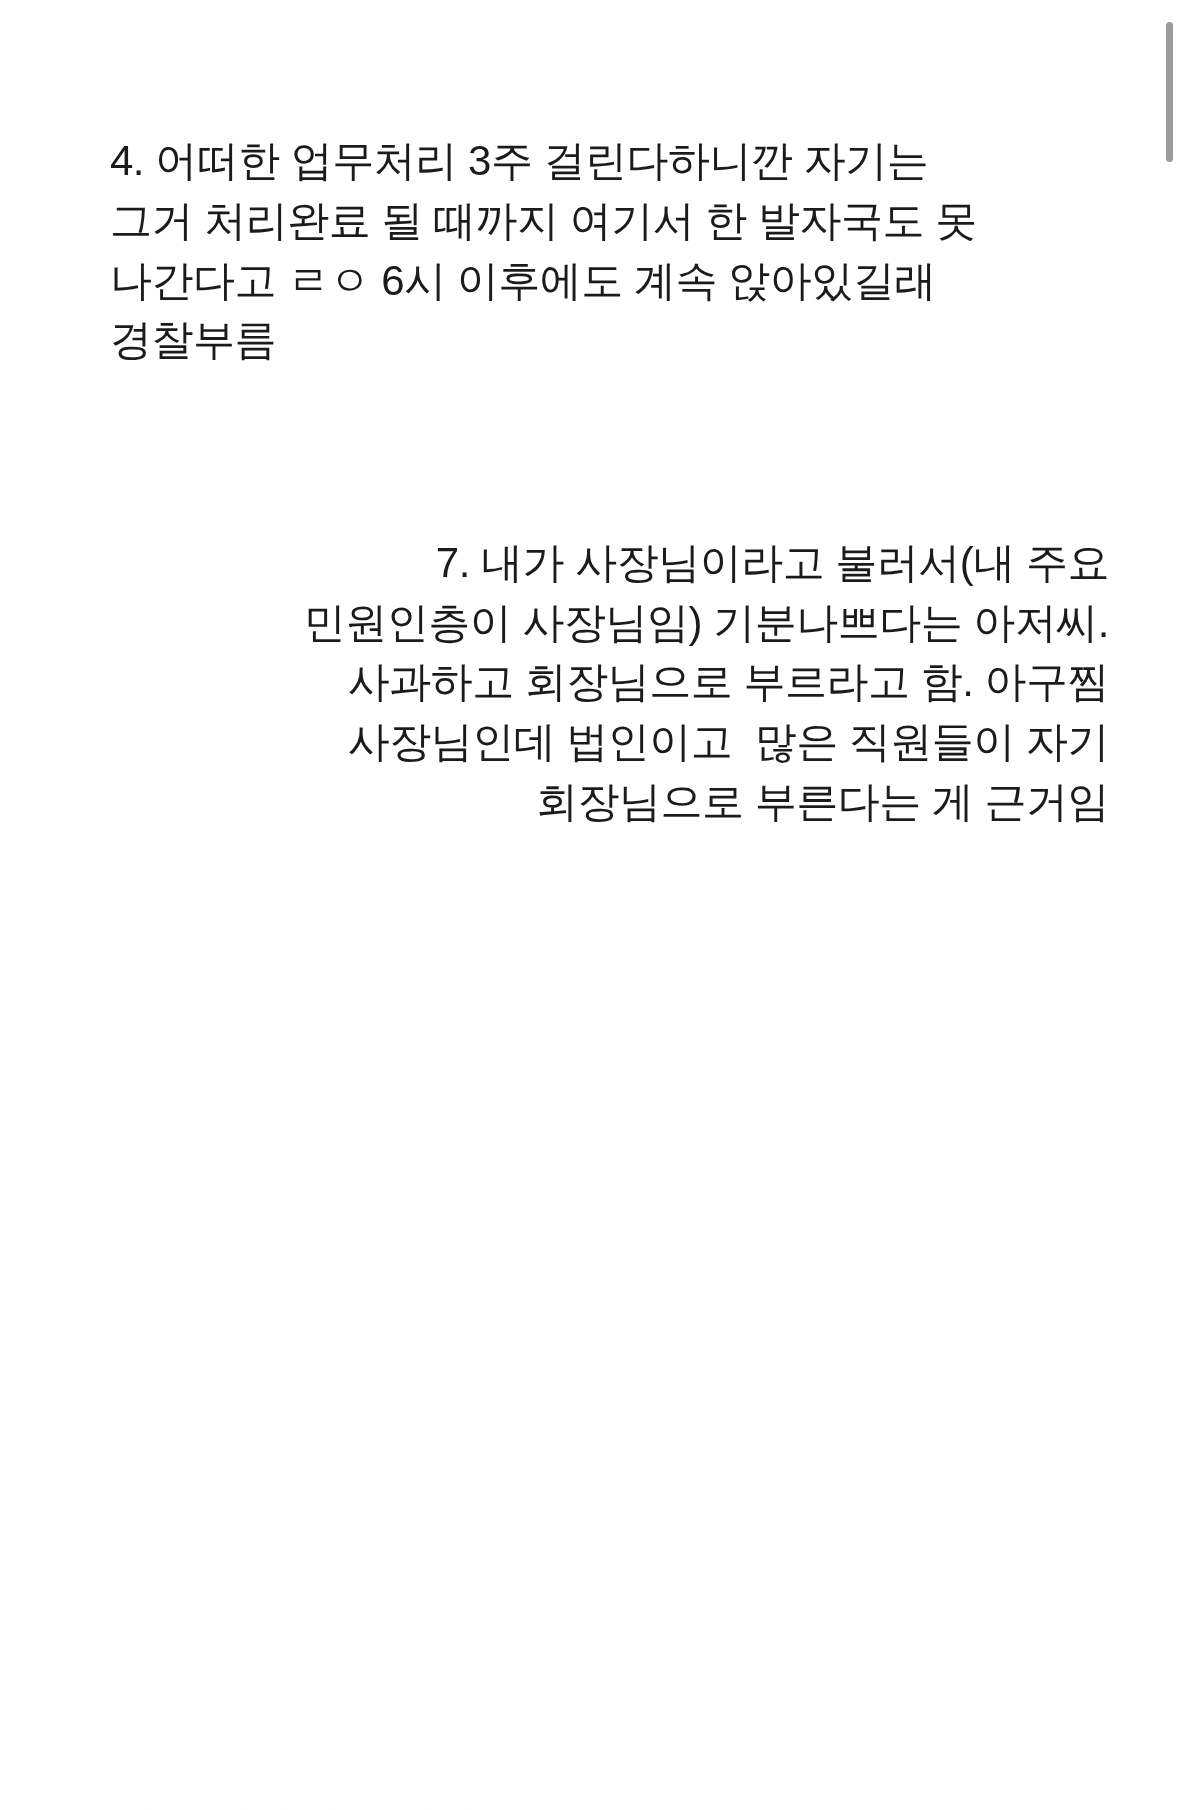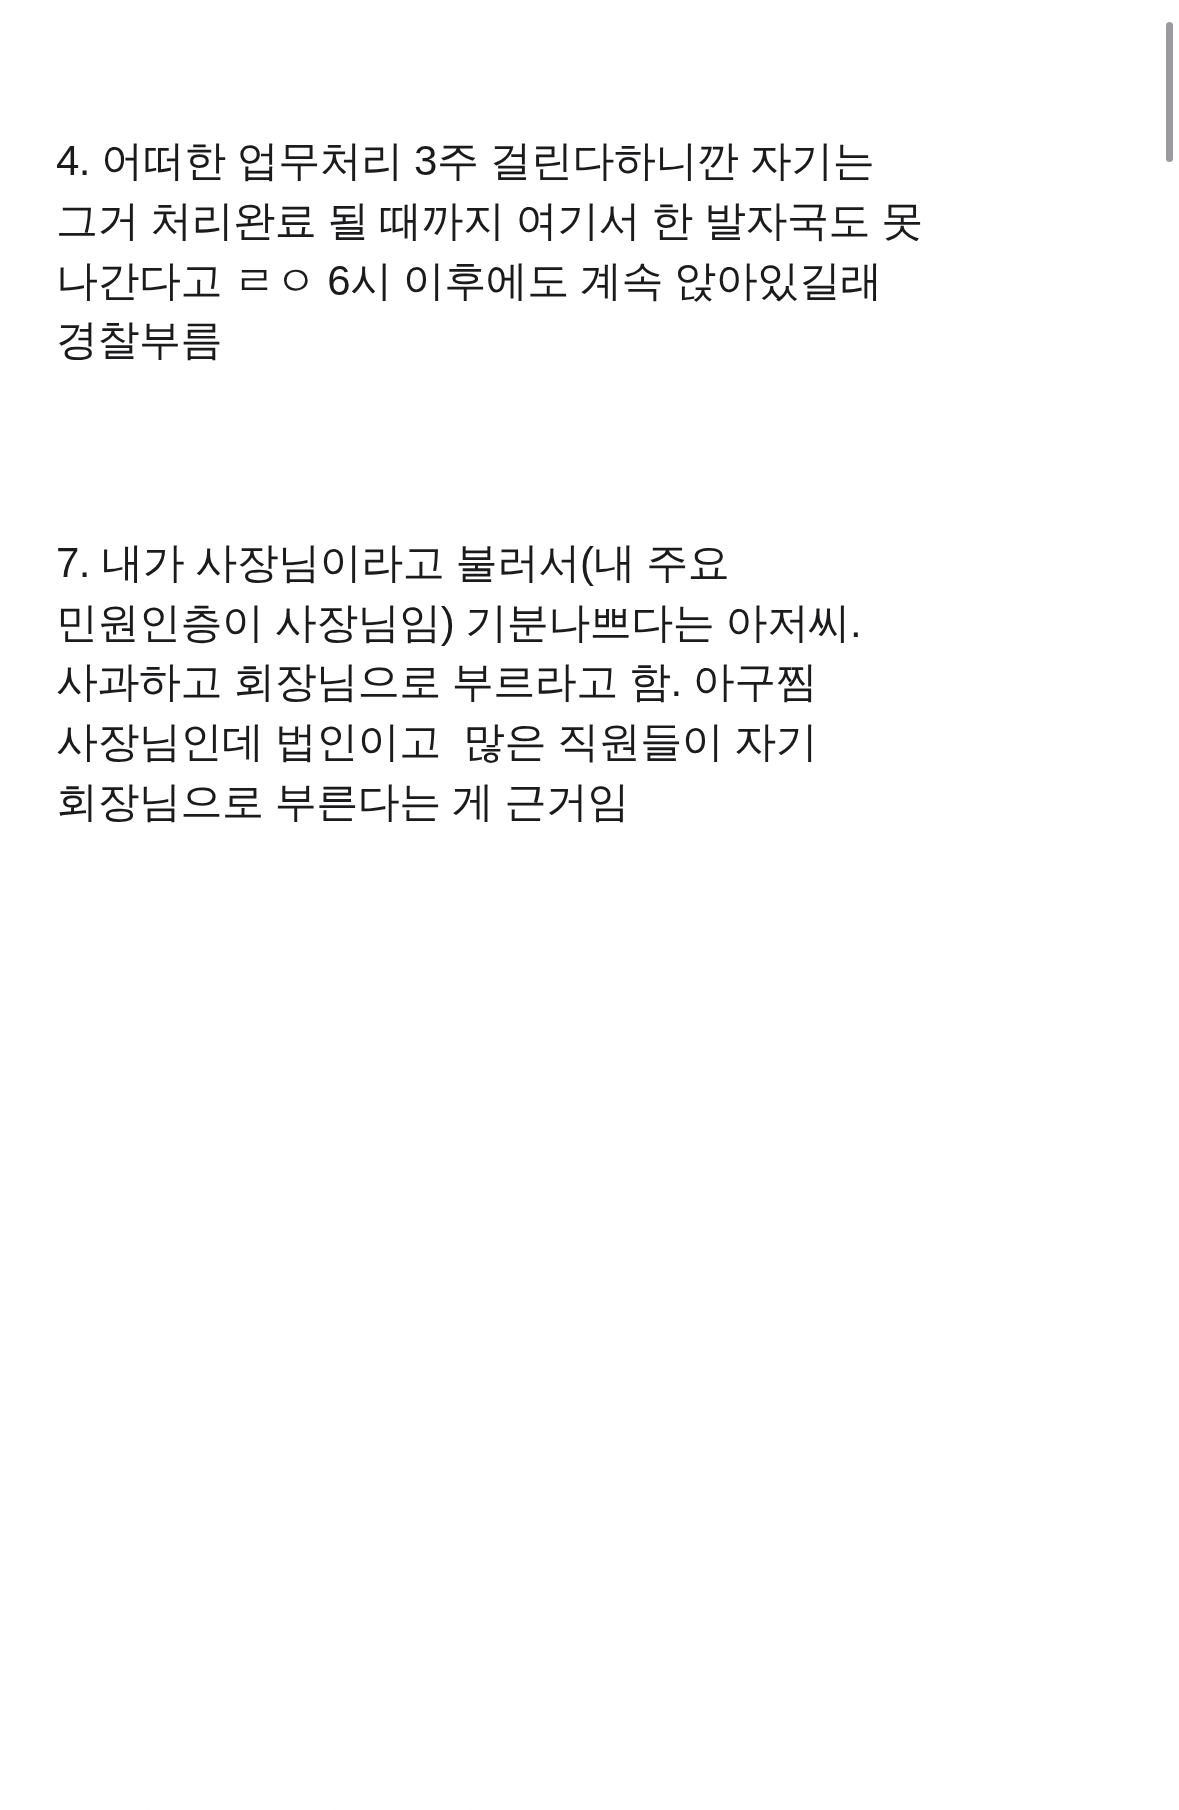--- a/index.html
+++ b/index.html
@@ -13,37 +13,38 @@
     font-family: "Liberation Sans", "DejaVu Sans", sans-serif;
     color: #1d1d1f;
     overflow: hidden;
     position: relative;
   }
   .page {
     position: relative;
     width: 1179px;
     height: 1810px;
     box-sizing: border-box;
-    padding: 12px 70px 0 56px;
+    padding: 12px 70px 0 110px;
   }
   .post-body {
     font-size: 42px;
     line-height: 1.42;
     letter-spacing: -0.5px;
     color: #1b1b1d;
     white-space: pre-wrap;
     word-break: keep-all;
     font-weight: 400;
   }
   .para {
     white-space: pre-wrap;
     margin: 0 0 44px 0;
   }
   .para:last-child {
     margin-bottom: 16px;
+    text-align: right;
   }
   .scrollbar-track {
     position: absolute;
     top: 0;
     right: 6px;
     width: 8px;
     height: 1810px;
     background: transparent;
   }
   .scrollbar-thumb {

